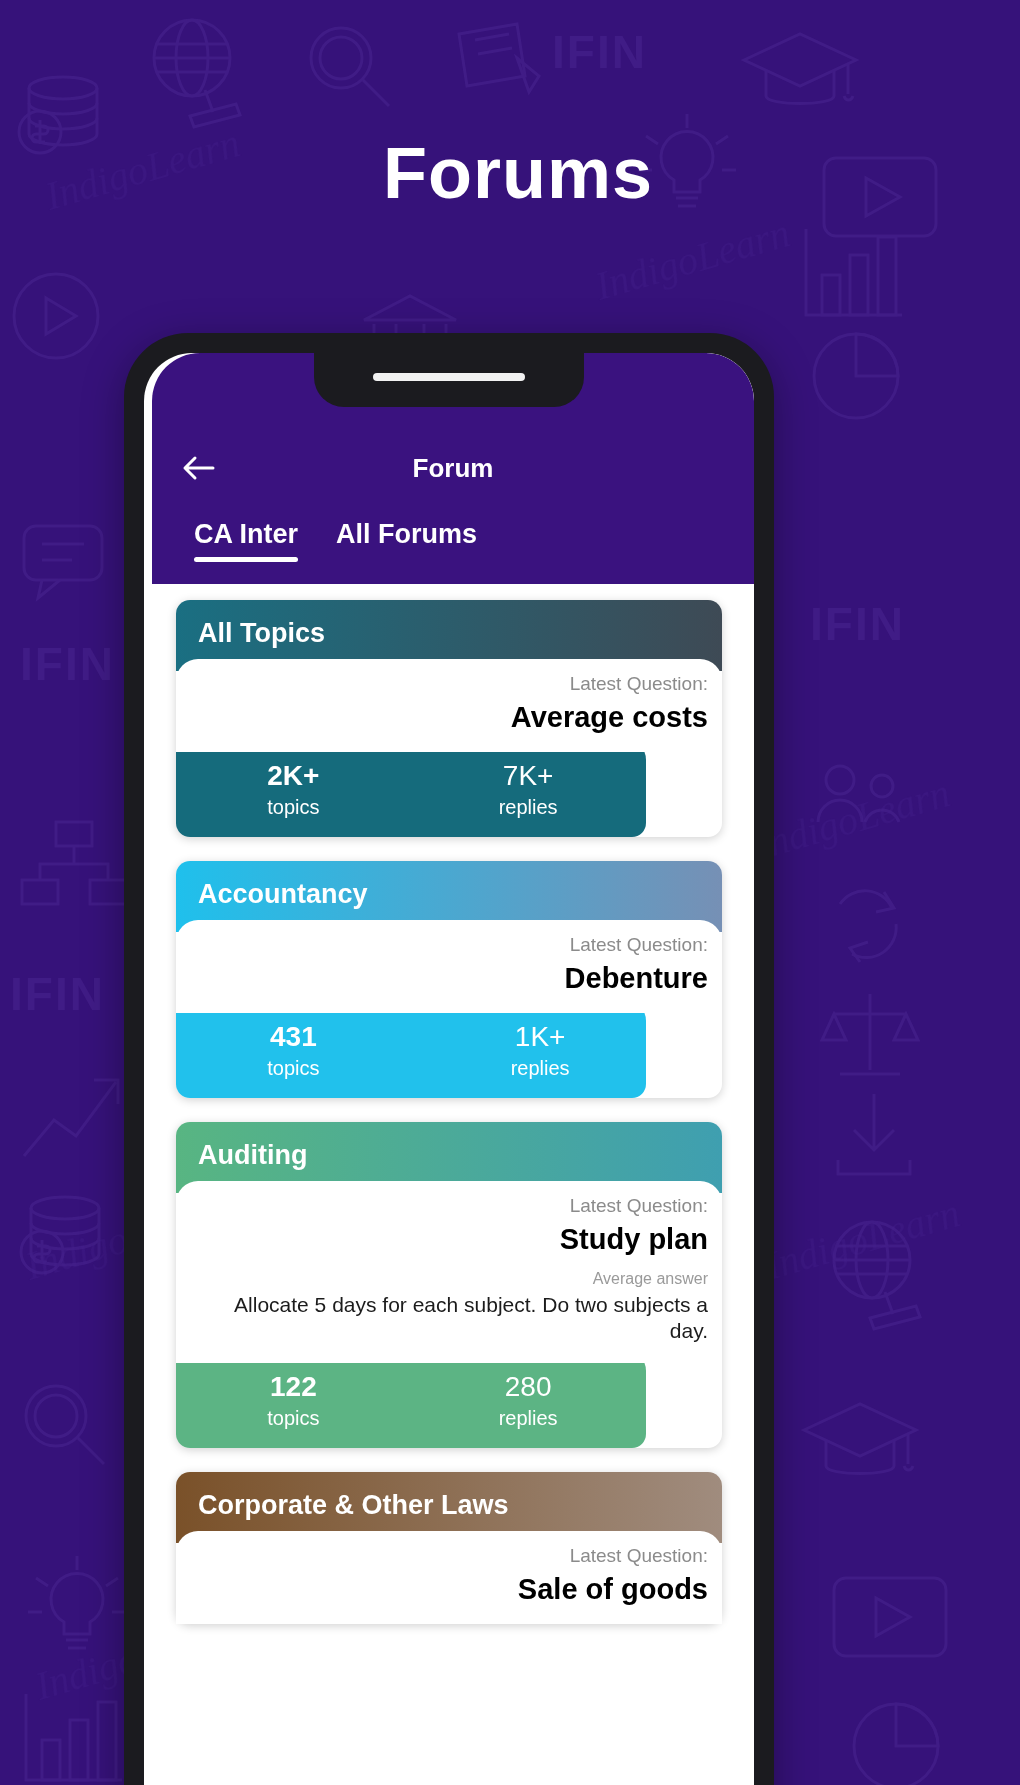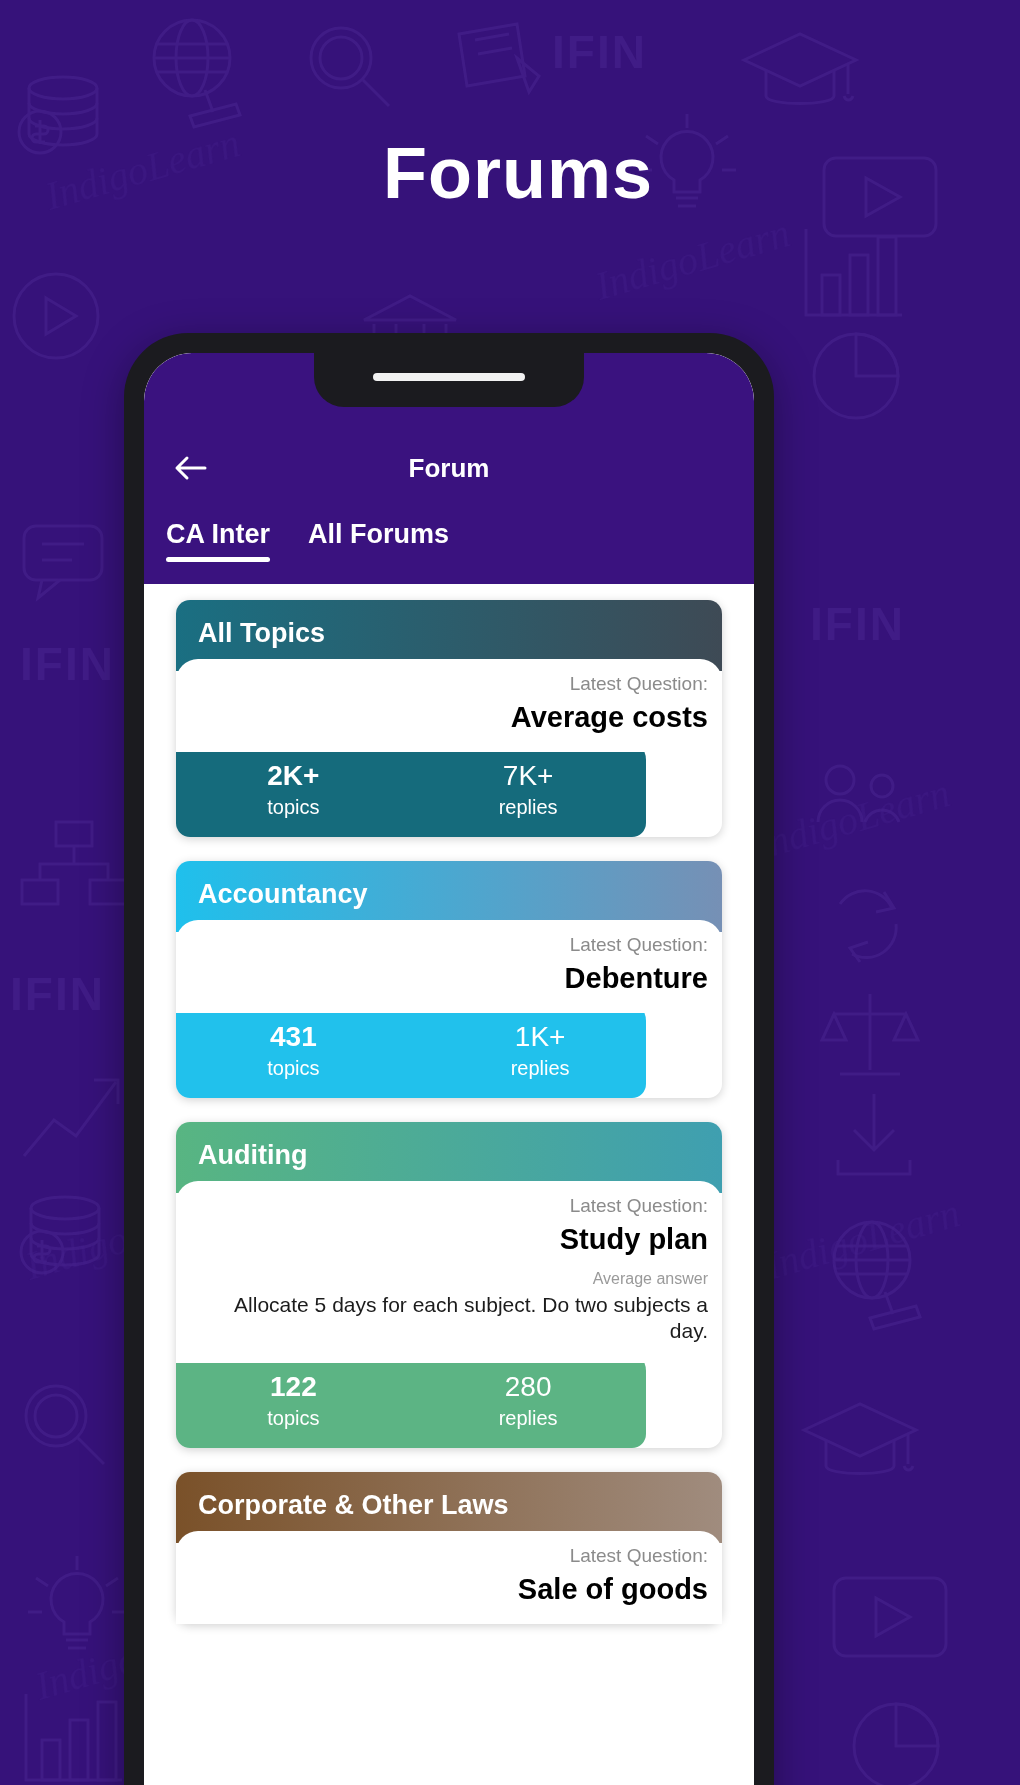--- a/index.html
+++ b/index.html
@@ -68,20 +68,21 @@
     margin-top:-6px;
   }
 
   
   .appbar {
     position:relative;
     background:#3a127f;
     padding:84px 0 0 0;
     height:231px;
     border-radius:48px 48px 0 0;
+    margin-left:8px;
   }
   .appbar-top {
     position:relative;
     height:62px;
     display:flex;
     align-items:center;
   }
   .back-arrow {
     position:absolute; left:26px; top:50%;
     transform:translateY(-50%);
@@ -92,21 +93,21 @@
   .appbar-title {
     width:100%;
     text-align:center;
     color:#ffffff;
     font-size:26px;
     font-weight:bold;
   }
   .tabs {
     display:flex;
     align-items:flex-start;
-    padding:20px 0 0 22px;
+    padding:20px 0 0 42px;
     gap:38px;
   }
   .tab {
     color:#ffffff;
     font-size:27px;
     font-weight:bold;
     padding-bottom:12px;
     cursor:pointer;
     position:relative;
   }

